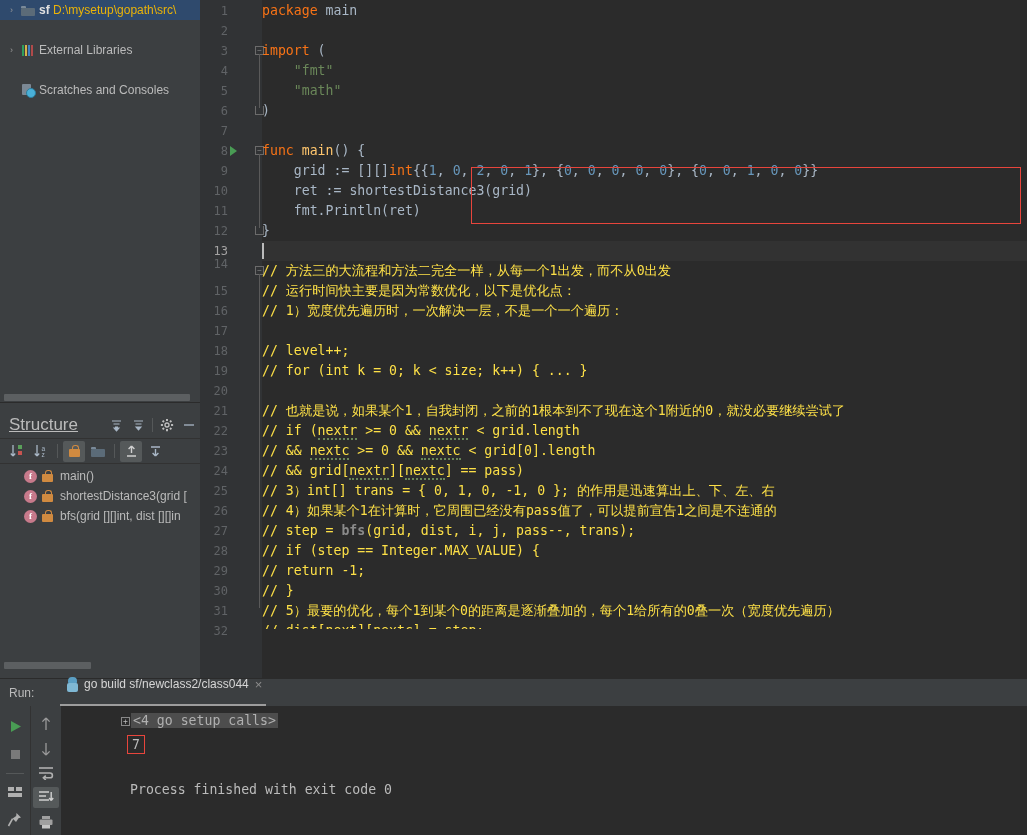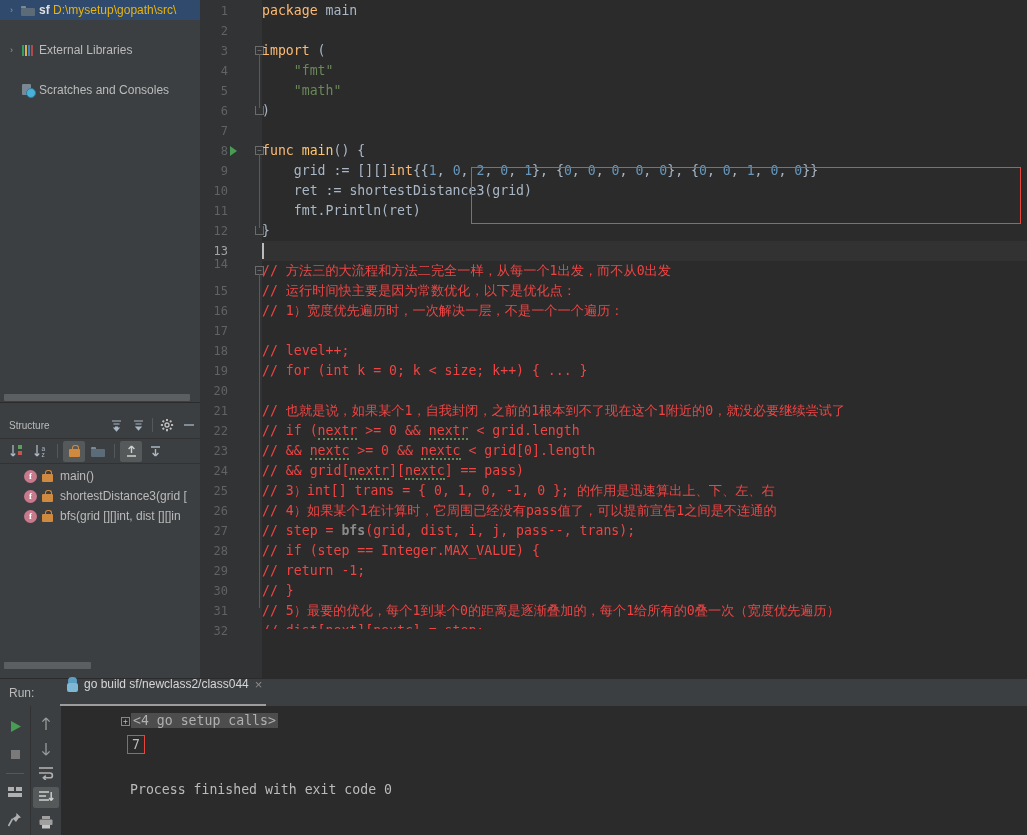--- a/index.html
+++ b/index.html
@@ -113,22 +113,23 @@
     background: #3c3f41;
   }
   #structure-header {
     position: relative;
     height: 26px;
     display: flex; align-items: center;
     padding-left: 9px;
     border-bottom: 0px;
   }
   #structure-header .title {
-    font-size: 10px; color: #bbbbbb;
+    font-size: 17px; color: #bbbbbb;
     flex: 1;
+    text-decoration: underline;
   }
   .hdr-btn {
     width: 22px; height: 22px;
     display: inline-flex; align-items: center; justify-content: center;
     color: #a9b7c6;
   }
   .vsep { width:1px; height:14px; background:#555859; margin:0 3px; }
 
   #structure-toolbar {
     height: 26px;
@@ -233,26 +234,26 @@
     height: 20px; line-height: 20px;
     white-space: pre;
     font-family: "DejaVu Sans Mono", monospace;
     font-size: 13.2px;
     color: #a9b7c6;
   }
   .cur-line-hl {
     position: absolute; left: 0; width: 827px; height: 20px;
     background: #323232;
   }
-  .kw  { color: #fdba74; }
+  .kw  { color: #f97316; }
   .str { color: #6a8759; }
   .num { color: #6897bb; }
   .fn  { color: #ffc66d; }
   .plain { color: #a9b7c6; }
-  .cmt { color: #ef4444; }
+  .cmt { color: #fde047; }
   .cmt-kw { color: #8a8a8a; font-weight: bold; }
 
   .typo {
     border-bottom: 2px dotted #6a8759;
     padding-bottom: 0px;
   }
 
   #red-box {
     position: absolute;
     border: 1px solid #e8453c;

